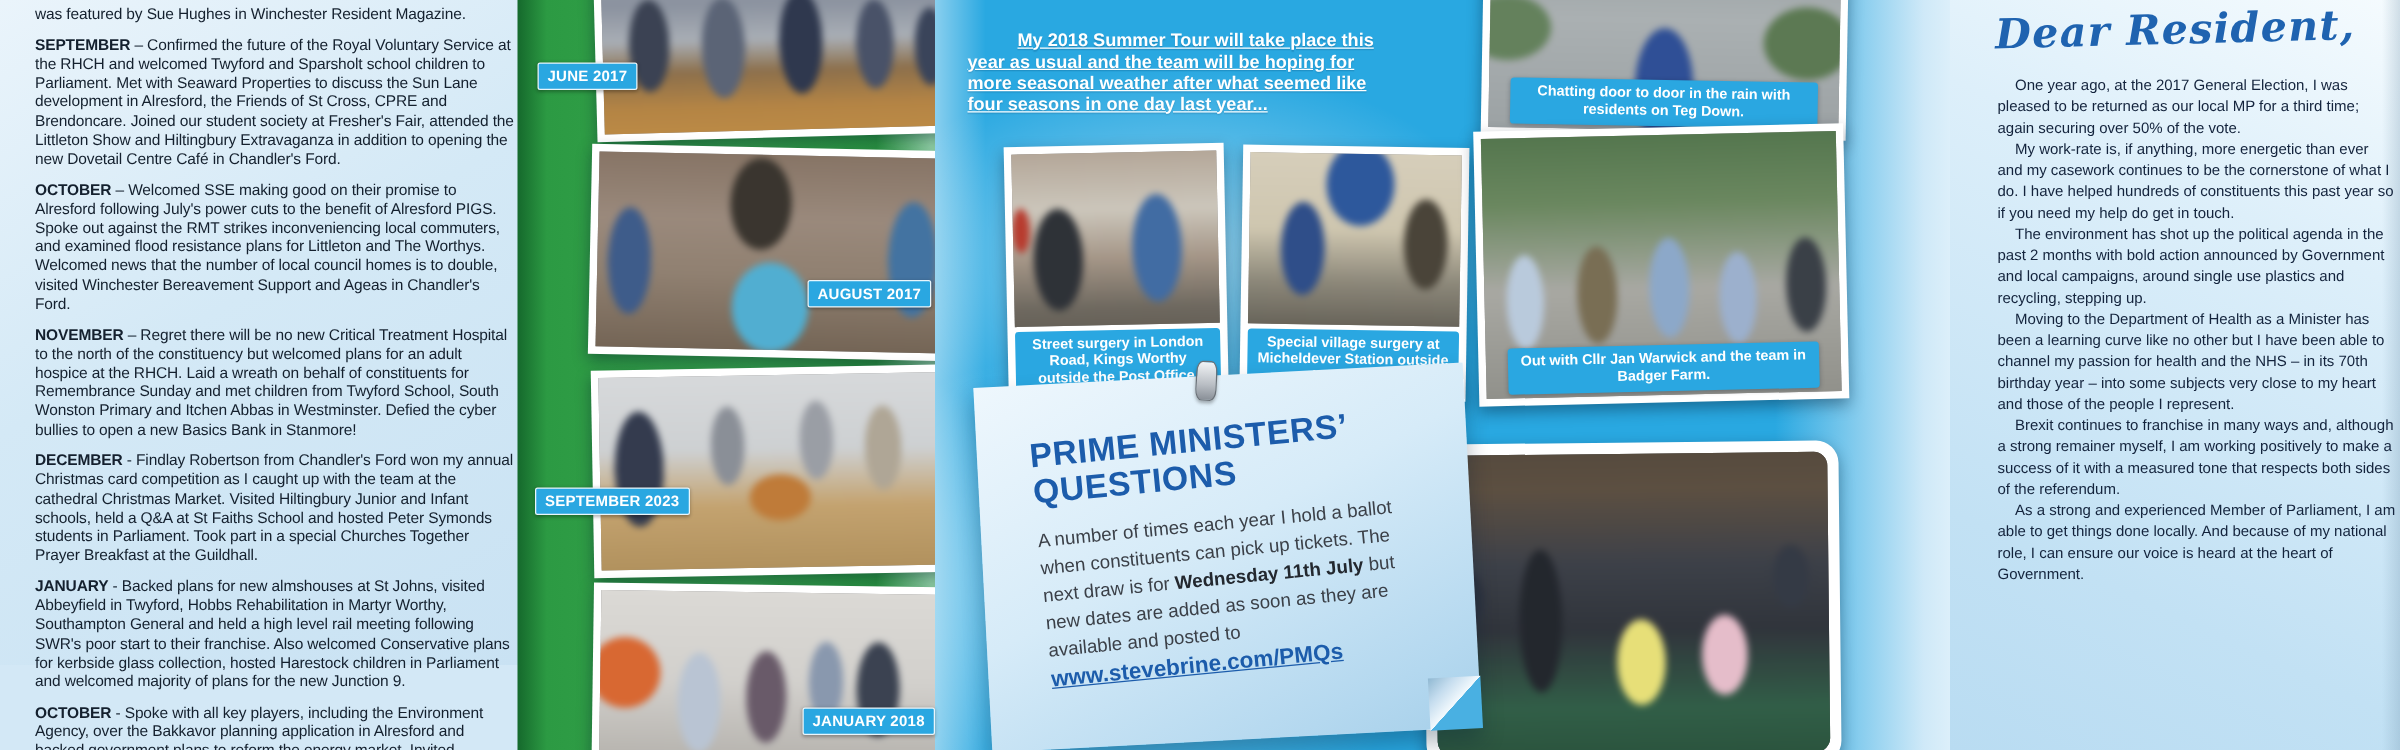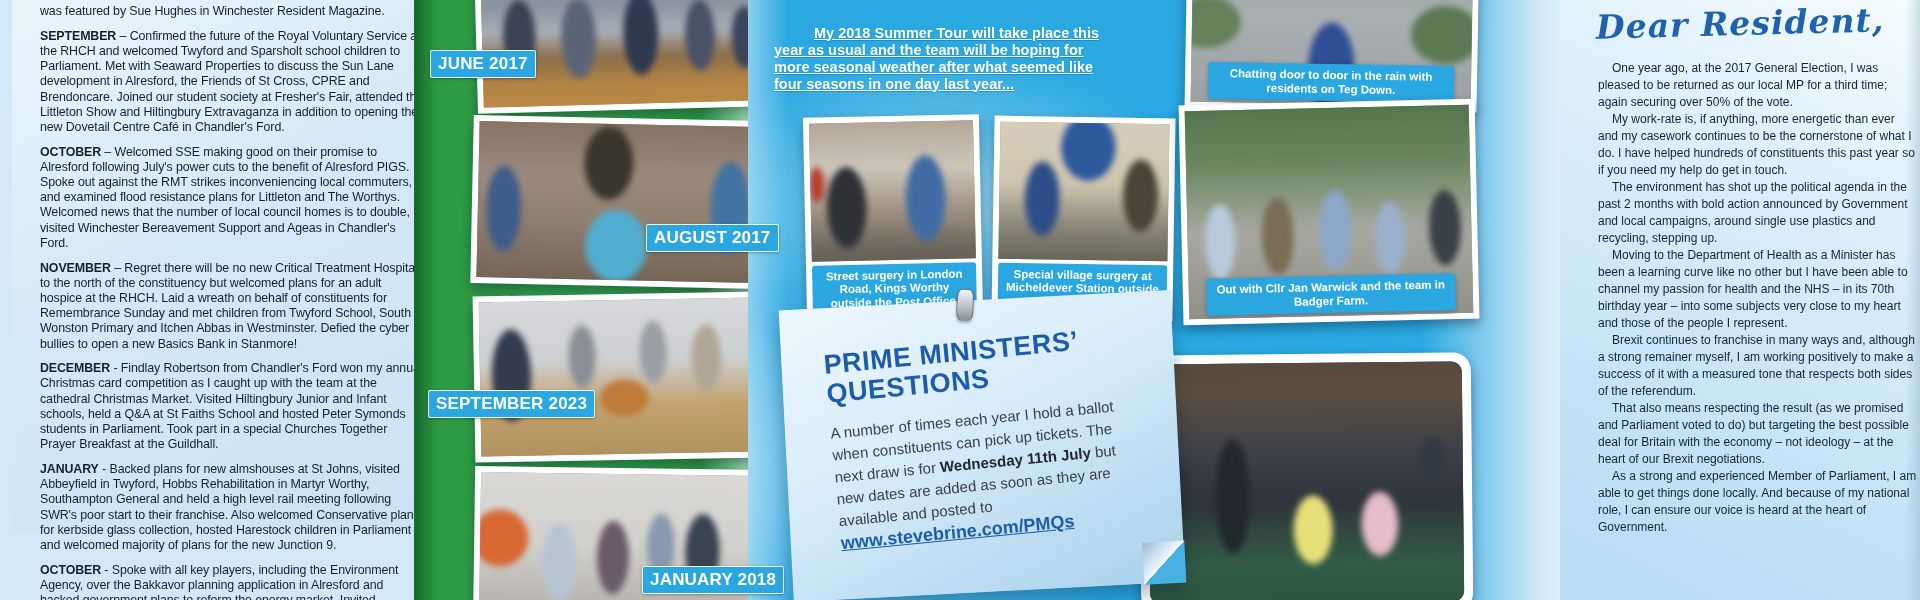--- a/index.html
+++ b/index.html
@@ -1,38 +1,38 @@
 <!DOCTYPE html>
 <html><head>
 <meta charset="utf-8">
 <style>
   html,body{margin:0;padding:0;background:#9db8c8;}
   .canvas{position:relative;width:1920px;height:600px;overflow:hidden;
           font-family:"Liberation Sans",sans-serif;background:#d3e8f6;}
 
   
   .left-panel{position:absolute;left:0;top:0;width:418px;height:532px;
-    background:linear-gradient(150deg,#eaf4fb 0%,#d4e9f6 45%,#c9e2f3 100%);margin-left:12px;}
+    background:linear-gradient(150deg,#eaf4fb 0%,#d4e9f6 45%,#c9e2f3 100%);}
   .left-text{position:absolute;left:28px;top:4px;width:386px;color:#14202e;
     font-size:12.4px;line-height:15.2px;letter-spacing:-0.1px;}
   .left-text p{margin:0 0 9.5px;}
   .left-text b{font-weight:bold;}
 
   
   .green-strip{position:absolute;left:414px;top:0;width:334px;height:600px;
     background:linear-gradient(90deg,#15692c 0%,#2c9a43 7%,#37a54d 55%,#2c9a43 86%,#94d7a9 99%);}
   .photo-card{position:absolute;background:#fff;box-shadow:0 5px 12px rgba(0,20,40,.4);}
   .imgwrap{position:absolute;inset:6px;overflow:hidden;background:#888;}
   .tex{position:absolute;inset:-10px;filter:blur(3px) saturate(.92);}
   .p1{left:22px;top:-58px;width:288px;height:152px;transform:rotate(-1.5deg);}
   .p2{left:18px;top:102px;width:290px;height:168px;transform:rotate(1.2deg);}
   .p3{left:20px;top:278px;width:288px;height:166px;transform:rotate(-1deg);}
   .p4{left:20px;top:452px;width:290px;height:172px;transform:rotate(.8deg);}
   .date-tag{position:absolute;z-index:4;background:#2aa7e1;color:#fff;font-weight:bold;
-    font-size:17px;letter-spacing:.2px;padding:3px 7px;border:1px solid rgba(255,255,255,.9);
+    font-size:12px;letter-spacing:.2px;padding:3px 7px;border:1px solid rgba(255,255,255,.9);
     border-radius:2px;box-shadow:0 1px 3px rgba(0,0,0,.3);white-space:nowrap;}
   .tag-june{left:16px;top:50px;}
   .tag-august{left:232px;top:224px;}
   .tag-september{left:14px;top:390px;}
   .tag-january{left:228px;top:566px;}
 
   
   .t1{background:
     radial-gradient(28px 64px at 16% 50%,#3a4254 0 57%,transparent 58%),
     radial-gradient(30px 70px at 36% 52%,#5a6478 0 57%,transparent 58%),
@@ -240,19 +240,18 @@
   </section>
 
   <section class="right-panel">
     <h1 class="dear">Dear Resident,</h1>
     <div class="letter-body">
       <p>One year ago, at the 2017 General Election, I was pleased to be returned as our local MP for a third time; again securing over 50% of the vote.</p>
       <p>My work-rate is, if anything, more energetic than ever and my casework continues to be the cornerstone of what I do. I have helped hundreds of constituents this past year so if you need my help do get in touch.</p>
       <p>The environment has shot up the political agenda in the past 2 months with bold action announced by Government and local campaigns, around single use plastics and recycling, stepping up.</p>
       <p>Moving to the Department of Health as a Minister has been a learning curve like no other but I have been able to channel my passion for health and the NHS – in its 70th birthday year – into some subjects very close to my heart and those of the people I represent.</p>
       <p>Brexit continues to franchise in many ways and, although a strong remainer myself, I am working positively to make a success of it with a measured tone that respects both sides of the referendum.</p>
-      <p>That also means respecting the result (as we promised and Parliament voted to do) but targeting the best possible deal for Britain with the economy – not ideology – at the heart of our Brexit negotiations.</p>
       <p>As a strong and experienced Member of Parliament, I am able to get things done locally. And because of my national role, I can ensure our voice is heard at the heart of Government.</p>
 
     </div>
   </section>
 
 </div>
 
 </body></html>

